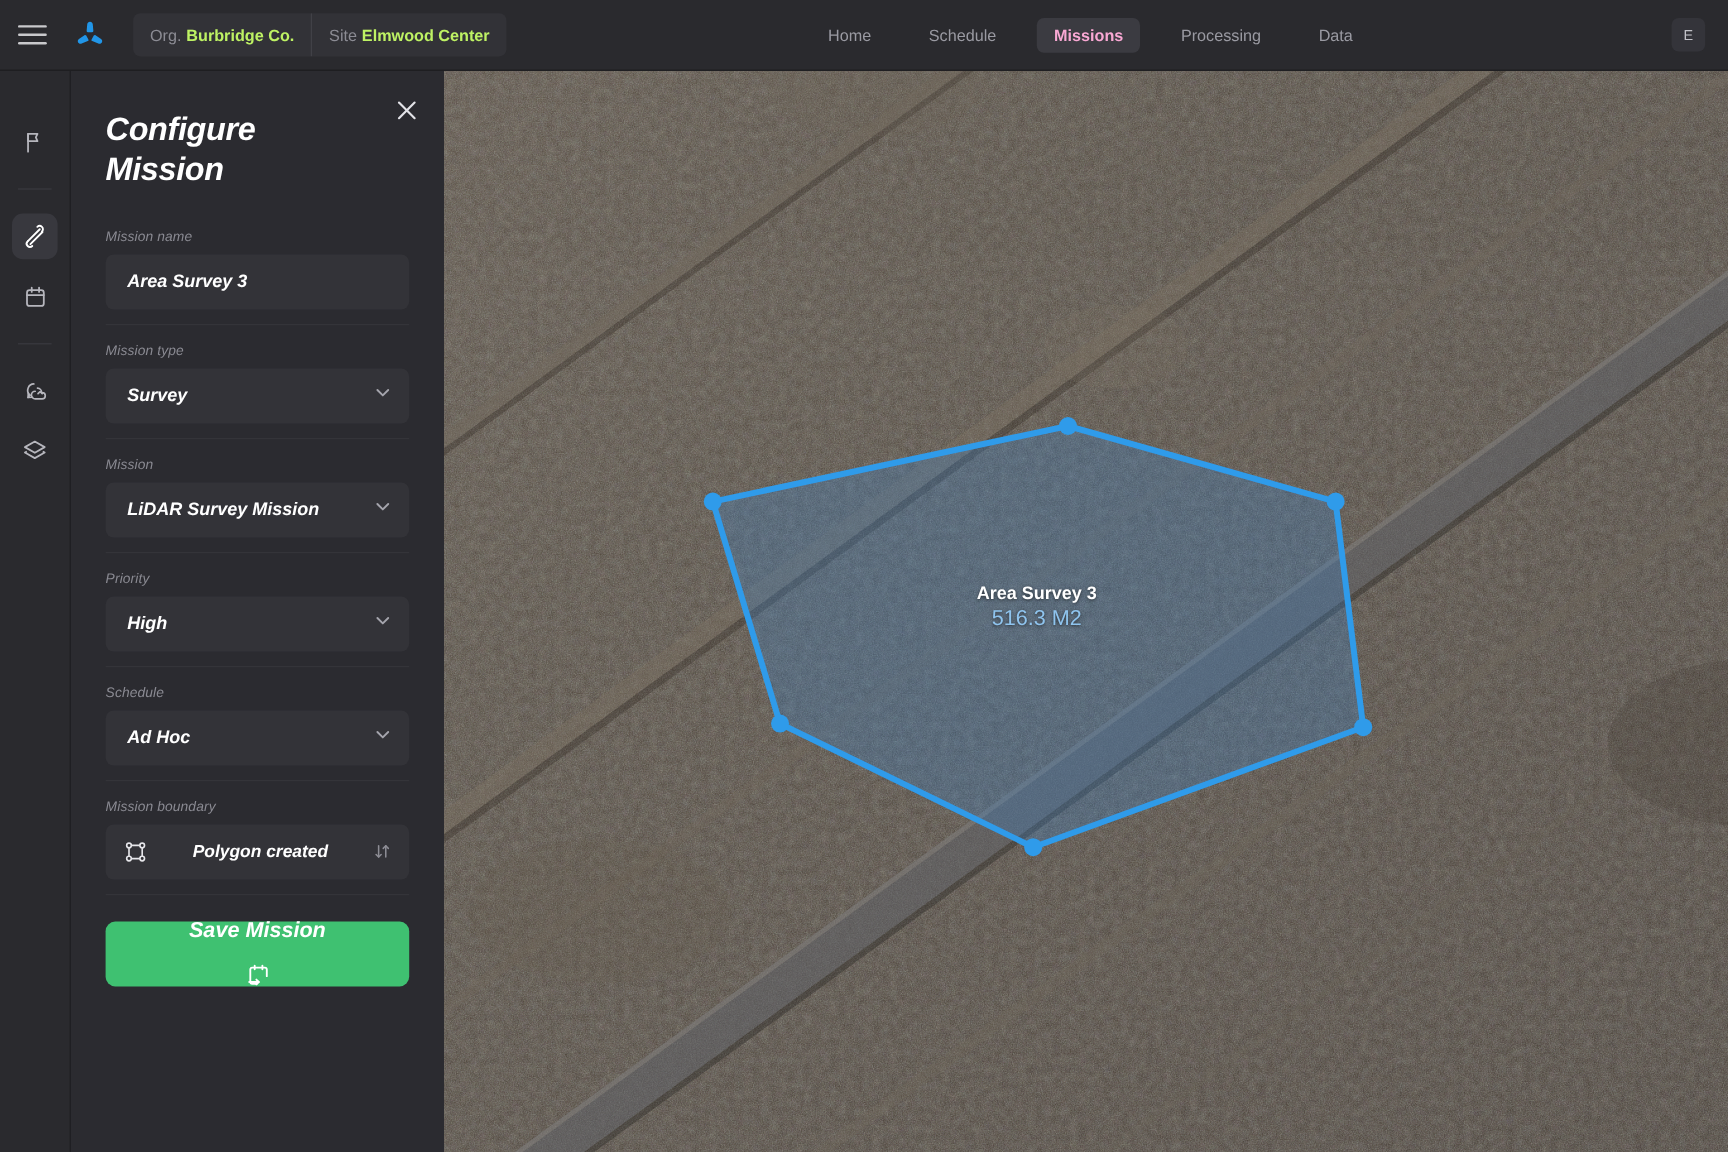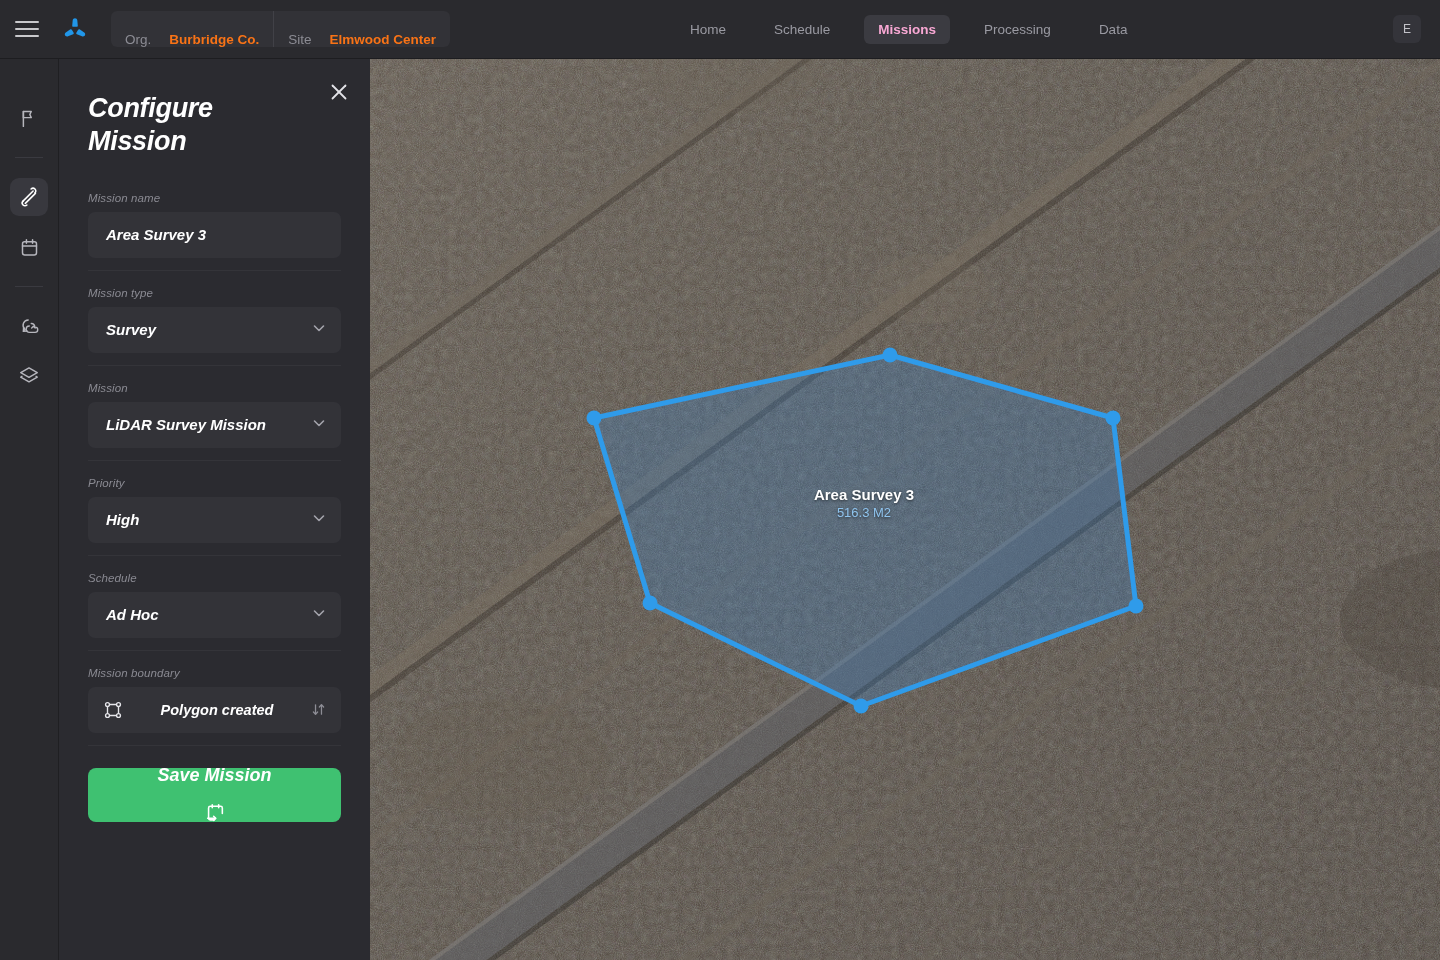--- a/index.html
+++ b/index.html
@@ -19,24 +19,24 @@
     z-index:40;
     border-bottom:1px solid #1d1d20;
   }
   .hamburger { width:24px; height:16px; margin-left:15px; display:flex; flex-direction:column; justify-content:space-between; cursor:pointer; }
   .hamburger span { display:block; height:2px; background:#c9c9cc; border-radius:1px; }
   #logo { margin-left:21px; width:30px; height:30px; display:flex; align-items:center; justify-content:center; }
   #orgsite {
     margin-left:21px; height:36px; background:#323237; border-radius:6px;
     display:flex; align-items:center; font-size:13.5px; overflow:hidden;
   }
-  .os-seg { display:flex; align-items:flex-end; gap:18px; padding:0 14px; height:100%; cursor:pointer; }
+  .os-seg { display:flex; align-items:center; gap:4px; padding:0 14px; height:100%; cursor:pointer; }
   .os-seg + .os-seg { border-left:1px solid #414147; }
   .os-key { color:#8c8c94; }
-  .os-val { color:#f97316; font-weight:bold; }
+  .os-val { color:#bef264; font-weight:bold; }
 
   #mainnav { position:absolute; left:676px; top:0; height:59px; display:flex; align-items:center; gap:20px; }
   .navitem { font-size:13.5px; color:#9a9aa2; padding:7px 14px; border-radius:6px; cursor:pointer; white-space:nowrap; }
   .navitem.active { background:#3b3b41; color:#f9a8d4; font-weight:bold; }
 
   #avatar {
     position:absolute; right:19px; top:15px; width:28px; height:28px;
     background:#34343a; border-radius:6px; display:flex; align-items:center; justify-content:center;
     font-size:12px; color:#c2c2c8; cursor:pointer;
   }
@@ -77,21 +77,21 @@
 
   #savebtn {
     margin:22px 29px 0; height:54px; background:#3fc171; border-radius:8px;
     display:flex; align-items:center; justify-content:center; gap:16px; cursor:pointer;flex-direction:column;
   }
   #savebtn .lbl { font-size:18px; font-weight:bold; color:#fff; }
 
   
   #polylabel { position:absolute; text-align:center; pointer-events:none; }
   #polylabel .nm { font-size:15px; font-weight:bold; color:#fff; text-shadow:0 1px 3px rgba(0,0,0,.6); }
-  #polylabel .ar { font-size:13px; color:#8fc4ee; margin-top:2px; text-shadow:0 1px 3px rgba(0,0,0,.6); }
+  #polylabel .ar { font-size:18px; color:#8fc4ee; margin-top:2px; text-shadow:0 1px 3px rgba(0,0,0,.6); }
 </style>
 </head>
 <body>
 
 <div id="topbar">
   <div class="hamburger">
     <span></span>
       <span></span>
       <span></span>
   </div>

